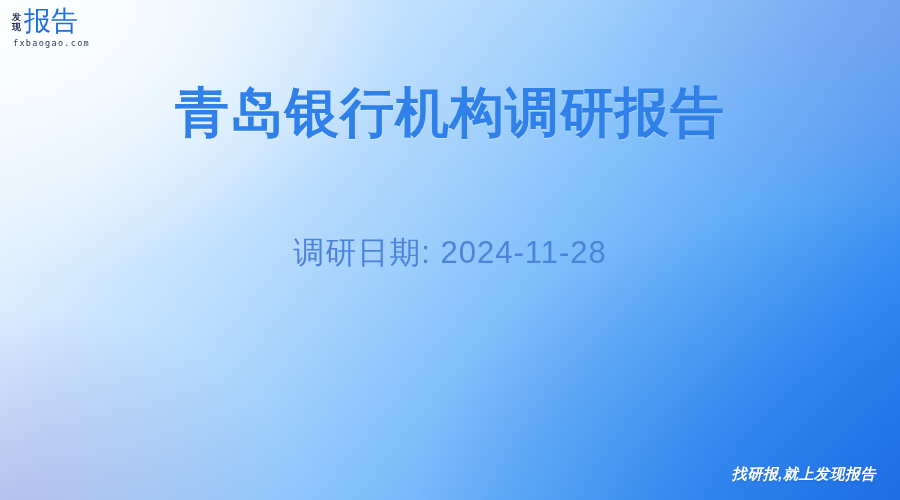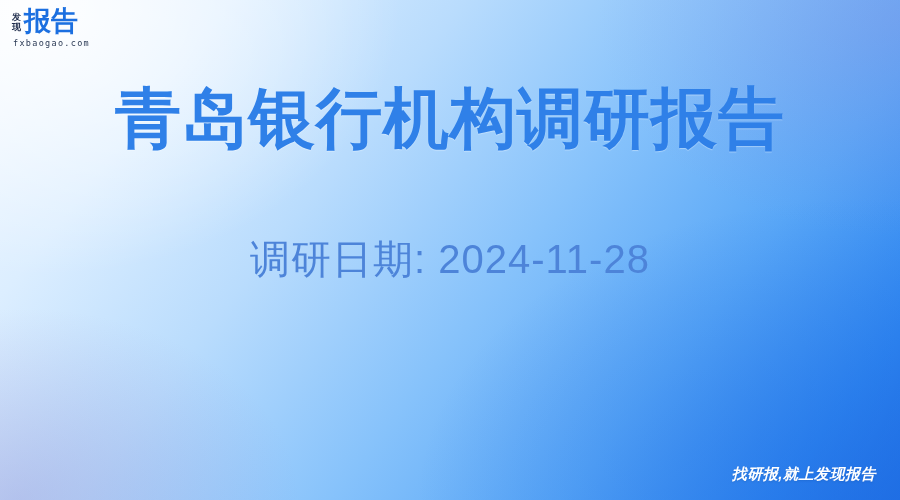--- a/index.html
+++ b/index.html
@@ -63,21 +63,21 @@
   .logo-stack span {
     font-size: 9px;
     line-height: 10px;
     font-weight: 700;
     color: #1d2b4a;
     letter-spacing: 0;
   }
   .logo-main {
     font-size: 27px;
     line-height: 27px;
-    font-weight: 700;
+    font-weight: 400;
     color: #1b6fe0;
     letter-spacing: 0px;
   }
   .logo-url {
     margin-top: 4px;
     margin-left: 1px;
     font-size: 8.5px;
     letter-spacing: 1.3px;
     font-weight: 400;
     color: #2b3a55;
@@ -87,34 +87,34 @@
   
   #title-block {
     position: absolute;
     left: 0;
     right: 0;
     top: 84px;
     text-align: center;
     z-index: 5;
   }
   #main-title {
-    font-size: 66px;
+    font-size: 54px;
     font-weight: 900;
     color: #2f80e8;
     letter-spacing: 1px;
     line-height: 1.05;
     text-shadow: 0 1px 1px rgba(255,255,255,0.35);
   }
   #subtitle {
     position: absolute;
     left: 0;
     right: 0;
     top: 232px;
     text-align: center;
-    font-size: 40px;
+    font-size: 31px;
     font-weight: 400;
     color: #4d84d9;
     letter-spacing: 1px;
     z-index: 5;
   }
 
   
   #tagline {
     position: absolute;
     right: 24px;

